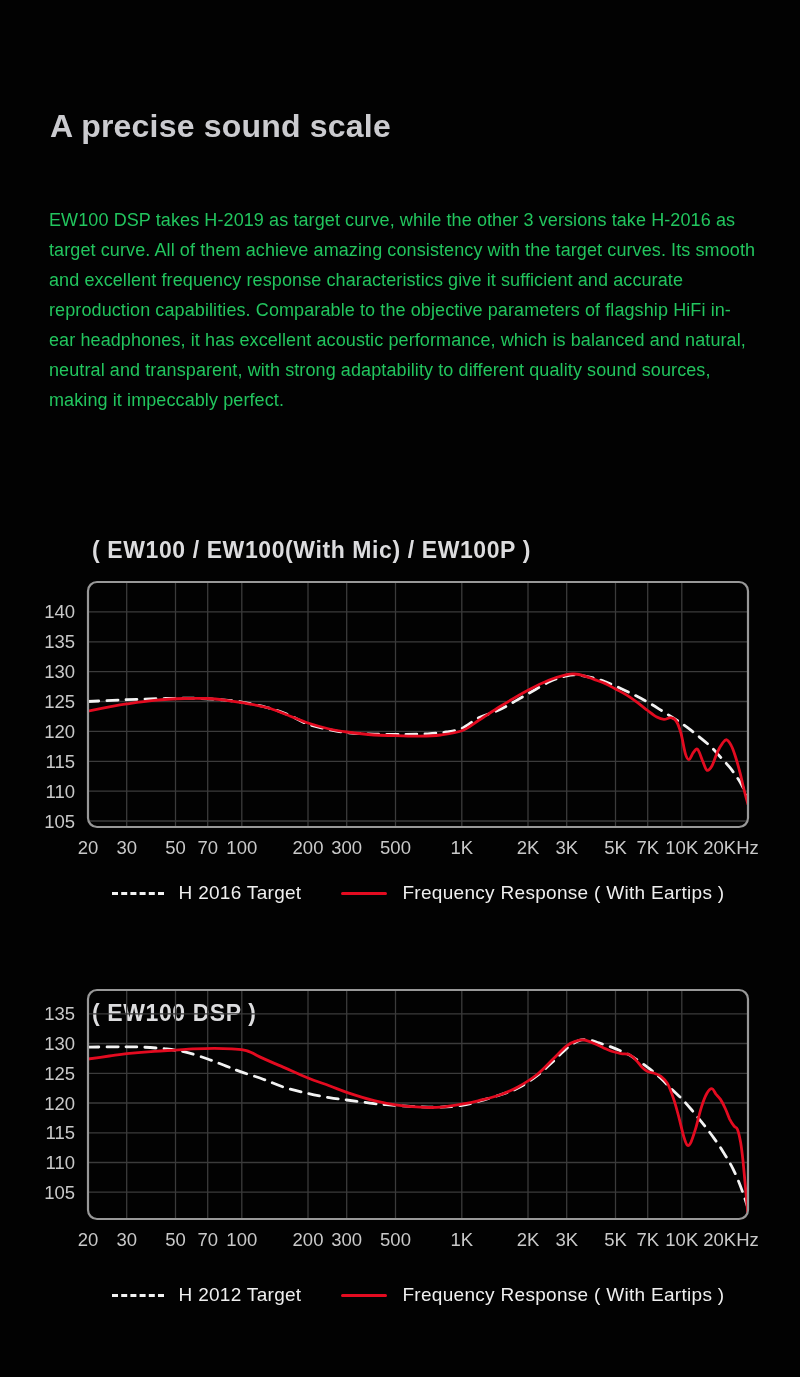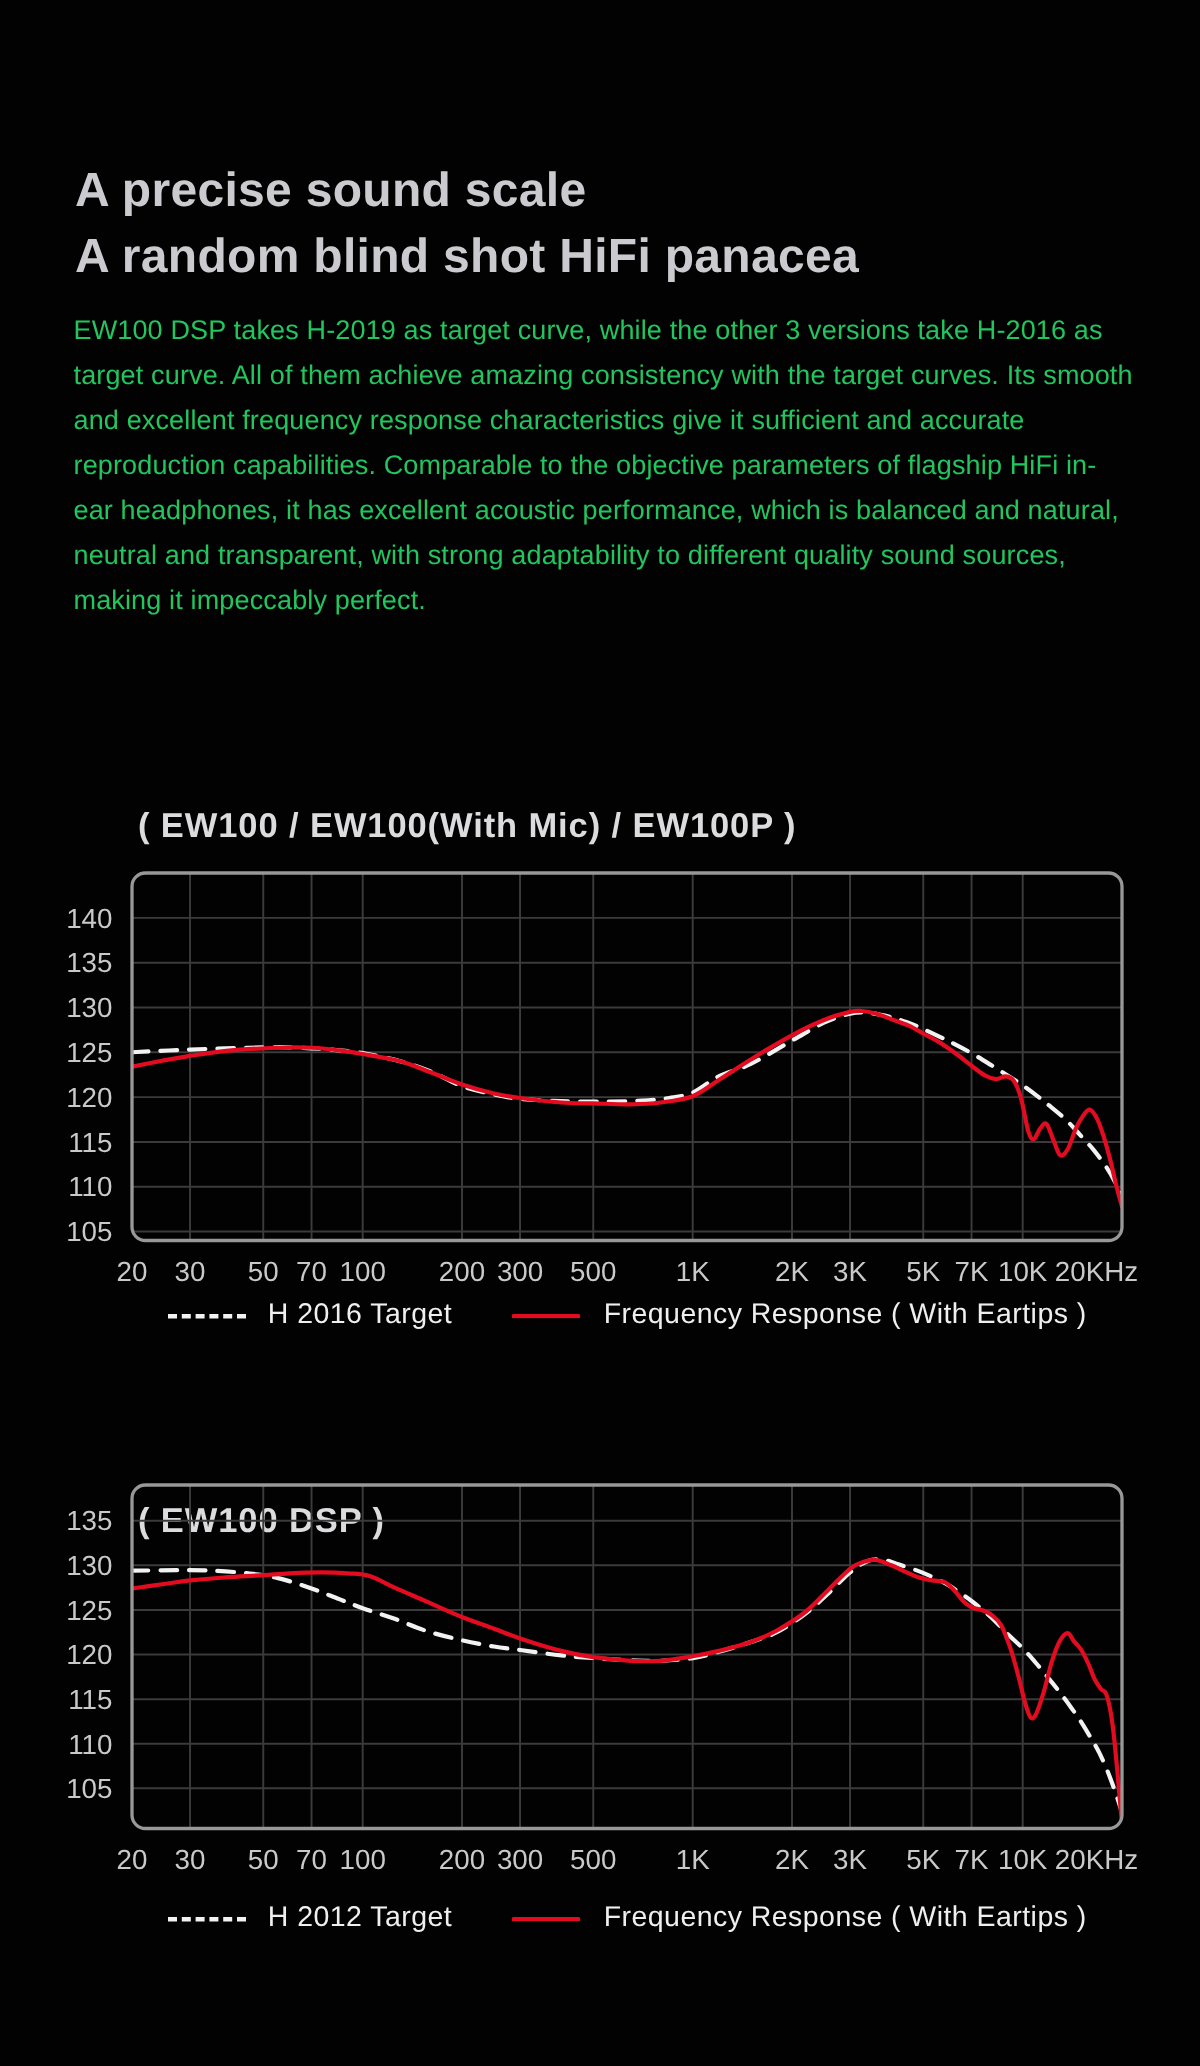--- a/index.html
+++ b/index.html
@@ -18,37 +18,36 @@
     font-size:18px;line-height:30px;color:#22c55e;
     letter-spacing:0.1px;text-align:left;
   }
   .chart-title{
     position:absolute;left:92px;
     font-size:23px;font-weight:600;color:#dcdcde;letter-spacing:0.6px;
   }
   .chart-canvas{position:absolute;left:0;width:800px;}
   .legend{
     position:absolute;left:88px;width:660px;
-    display:flex;justify-content:center;align-items:center;gap:40px;
+    display:flex;justify-content:center;align-items:center;gap:40px;margin-top:16px;
   }
   .legend-item{display:flex;align-items:center;}
   .legend-sample{display:inline-block;width:50px;height:0;margin-right:15px;}
   .legend-sample.dashed{border-top:3px dashed #f2f2f2;width:52px;}
   .legend-sample.solid{border-top:3px solid #e30b20;width:46px;border-radius:2px;}
   .legend-label{font-size:19px;color:#efefef;letter-spacing:0.3px;white-space:nowrap;}
   svg text{font-family:"Liberation Sans","DejaVu Sans",sans-serif;}
 </style>
 </head>
 <body>
 
 <div class="page">
 
   <div class="headline">
     <div>A precise sound scale</div>
-    <div>A random blind shot HiFi panacea</div>
   </div>
 
   <div class="intro">EW100 DSP takes H-2019 as target curve, while the other 3 versions take H-2016 as target curve. All of them achieve amazing consistency with the target curves. Its smooth and excellent frequency response characteristics give it sufficient and accurate reproduction capabilities. Comparable to the objective parameters of flagship HiFi in-ear headphones, it has excellent acoustic performance, which is balanced and natural, neutral and transparent, with strong adaptability to different quality sound sources, making it impeccably perfect.</div>
 
   <div class="chart-title" style="top:537px">( EW100 / EW100(With Mic) / EW100P )</div>
   <div class="chart-canvas" style="top:570px"><svg width="800" height="302" viewBox="0 0 800 302">
         <defs>
           <clipPath id="clip0">
             <rect x="88" y="12" width="660" height="245" rx="9" ry="9"></rect>
           </clipPath>

